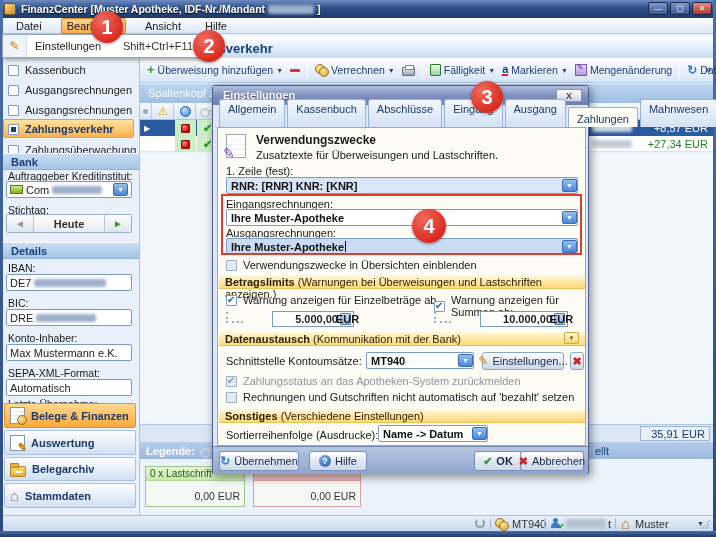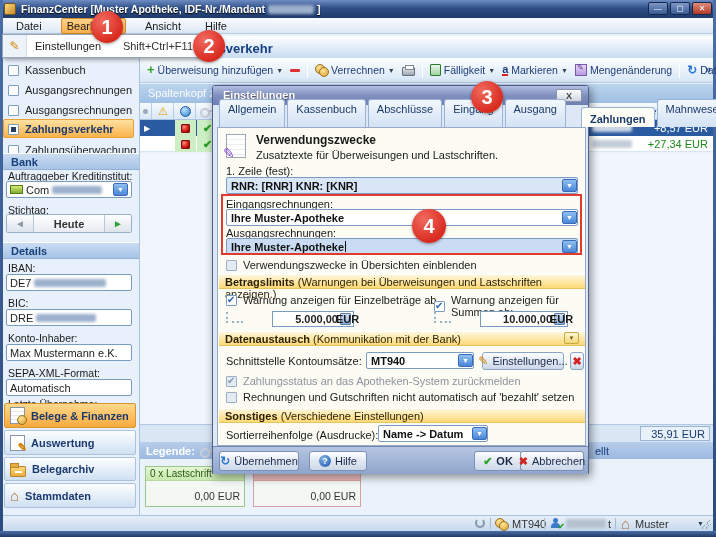--- a/index.html
+++ b/index.html
@@ -107,21 +107,21 @@
   .ic-user::after { content:""; position:absolute; left:1px; top:5px; width:9px; height:5px; border-radius:4px 4px 0 0; background:#3a78c8; }
   .ucheck { position:absolute; color:#1fa01f; font-size:8px; font-weight:bold; }
   .grip { position:absolute; right:2px; top:3px; width:10px; height:10px; background:linear-gradient(135deg,transparent 50%,#8aa 50%,#8aa 55%,transparent 55%,transparent 70%,#8aa 70%,#8aa 75%,transparent 75%); }
 
   
   .dialog { left:212px; top:85px; width:377px; height:389px; background:#dde7f5; border:1px solid #51618f; border-radius:3px 3px 0 0; box-shadow:2px 3px 10px rgba(0,0,0,.45); z-index:50; }
   .dtitle { height:19px; background:linear-gradient(#b2bfe2,#8090bf 50%,#6d7fb2); border-radius:2px 2px 0 0; color:#fff; font-weight:bold; padding:3px 0 0 10px; text-shadow:0 1px 1px #445; }
   .dclose { position:absolute; right:6px; top:3px; width:26px; height:13px; background:linear-gradient(#fdfdfd,#cfd6e2); border:1px solid #8a93a8; border-radius:2px; text-align:center; font-size:9px; font-weight:bold; color:#444; line-height:12px; }
   .tabs { position:absolute; left:6px; top:21px; display:flex; align-items:flex-end; height:20px; }
   .tab { background:linear-gradient(#f2f7fd,#d3e2f4); border:1px solid #9ab2d4; border-bottom:none; border-radius:3px 3px 0 0; padding:3px 8px 2px; margin-right:2px; color:#1a3a6b; height:28px; }
-  .tab.active { background:#fdfdf6; font-weight:bold; height:20px; padding-top:5px; position:relative; z-index:2;margin-left:13px; }
+  .tab.active { background:#fdfdf6; font-weight:normal; height:20px; padding-top:5px; position:relative; z-index:2; }
   .dpanel { position:absolute; left:4px; top:41px; width:369px; height:319px; background:#fcfcf4; border:1px solid #97aac8; }
   .plabel11 { position:absolute; font-size:11px; color:#1a1a1a; }
   .combo { position:absolute; height:17px; background:#fff; border:1px solid #7a9cc4; border-radius:2px; display:flex; align-items:center; padding-left:4px; font-weight:bold; color:#111; }
   .combo.blue { background:#d8e6f7; }
   .combo.sel { background:#cadcf3; }
   .caret { width:1px; height:11px; background:#000; margin-left:1px; }
   .redrect { position:absolute; border:2px solid #e23b2e; z-index:5; pointer-events:none; }
   .ycard { position:absolute; left:1px; width:366px; height:15px; background:linear-gradient(#fff7dd,#fdd976); border-top:1px solid #fff; border-bottom:1px solid #e8c35a; padding:1px 0 0 6px; color:#2a1f00; }
   .cbrow { position:absolute; display:flex; align-items:center; gap:6px; }
   .amt { position:absolute; height:16px; background:#fff; border:1px solid #7a9cc4; display:flex; align-items:center; justify-content:flex-end; font-weight:bold; padding-right:2px; gap:2px;margin-left:24px; }

